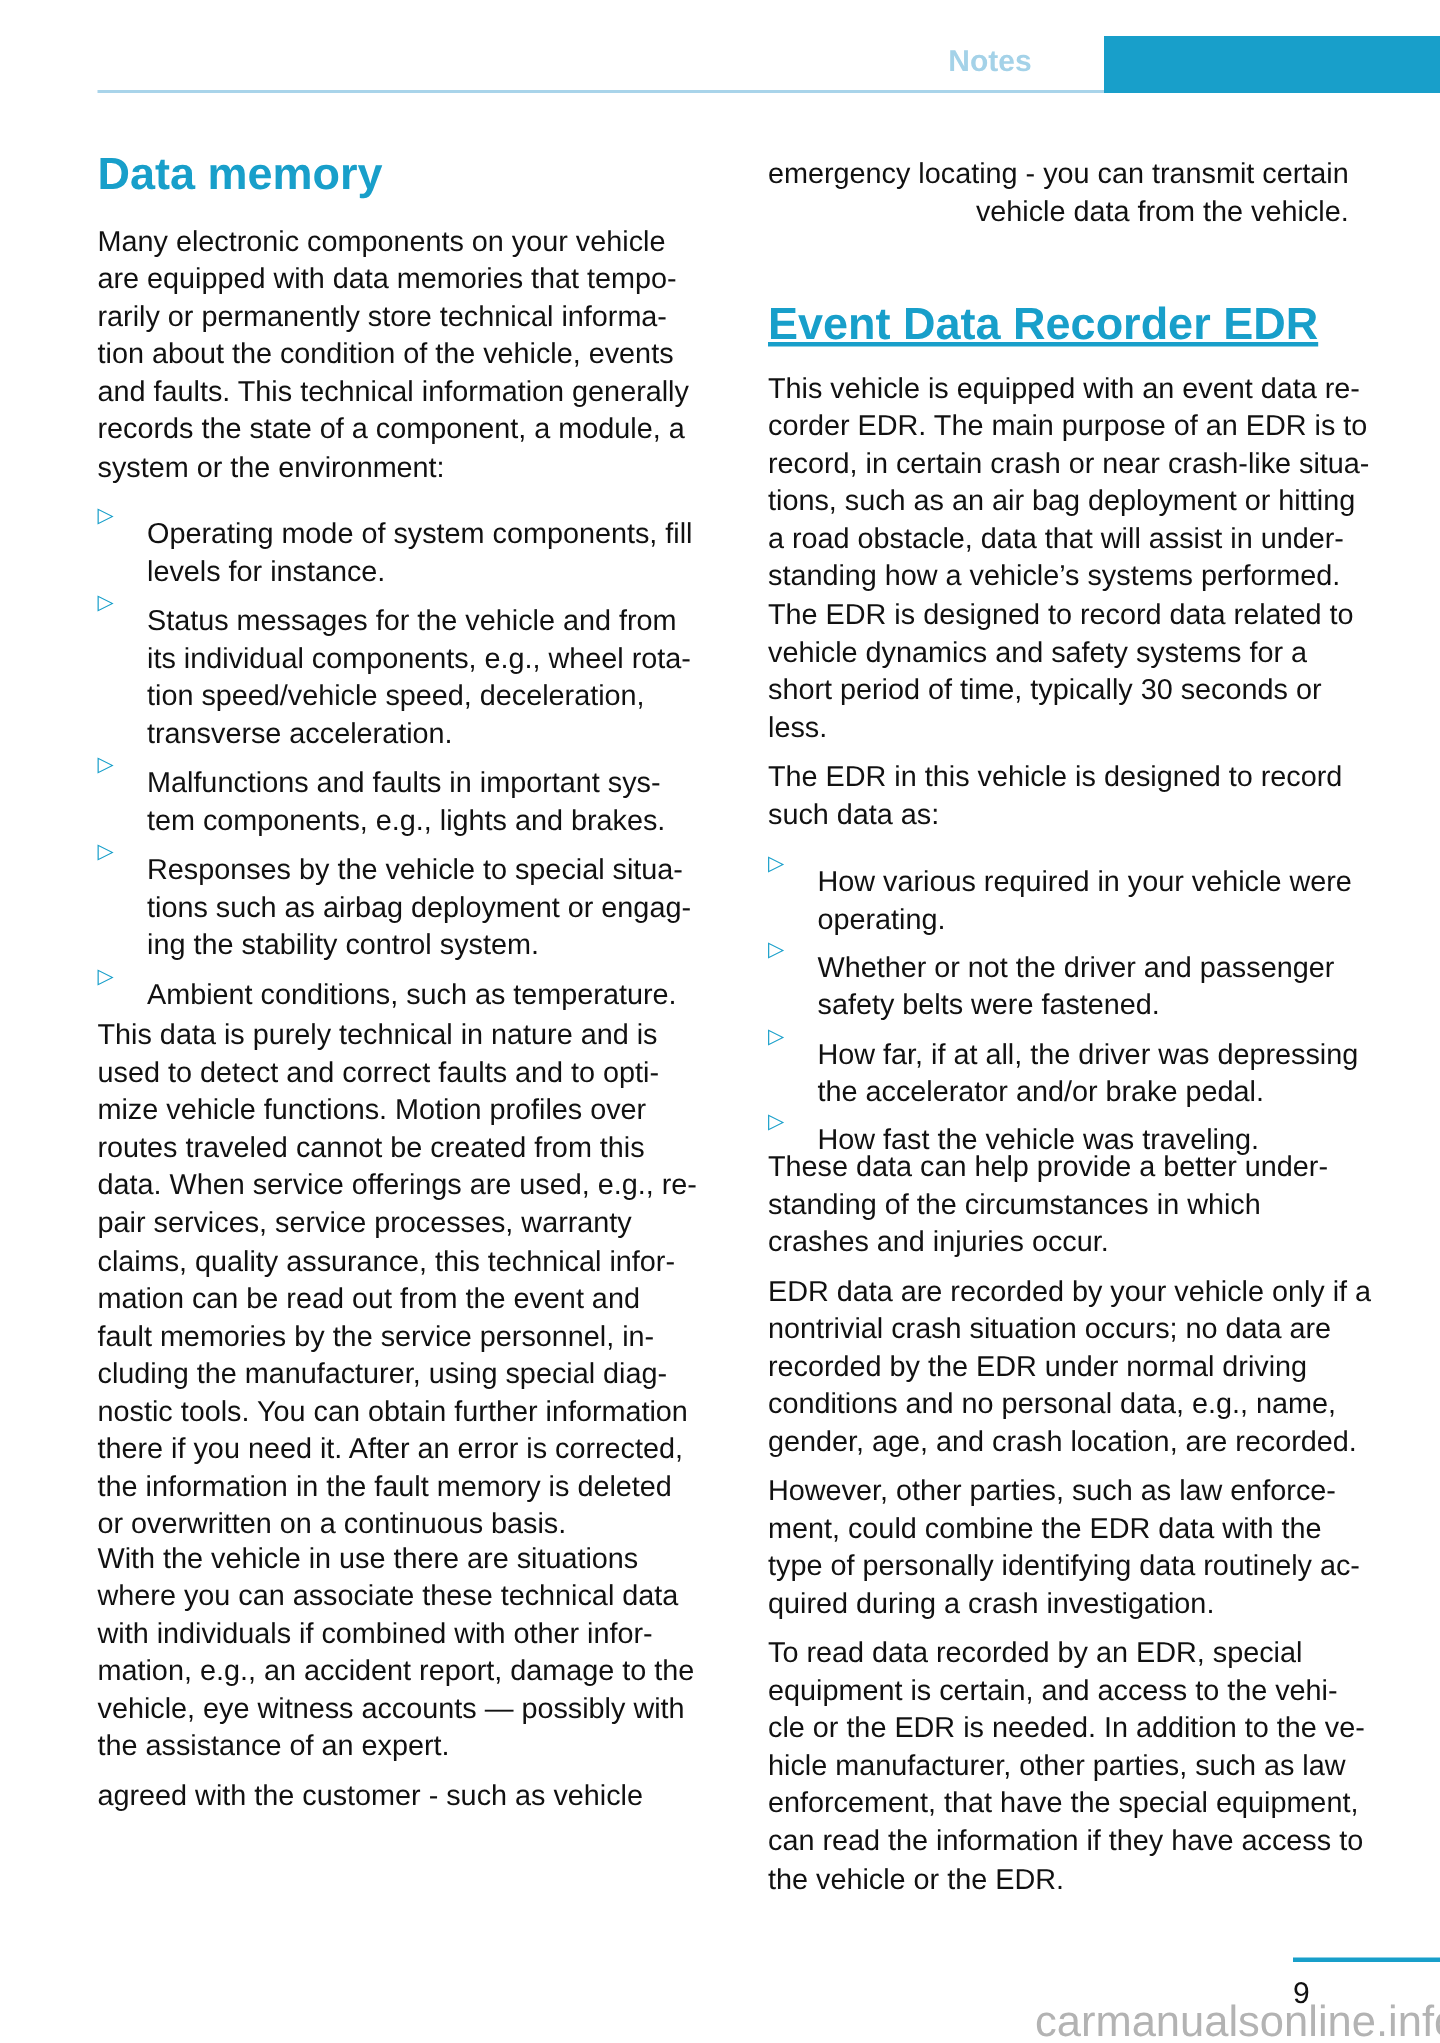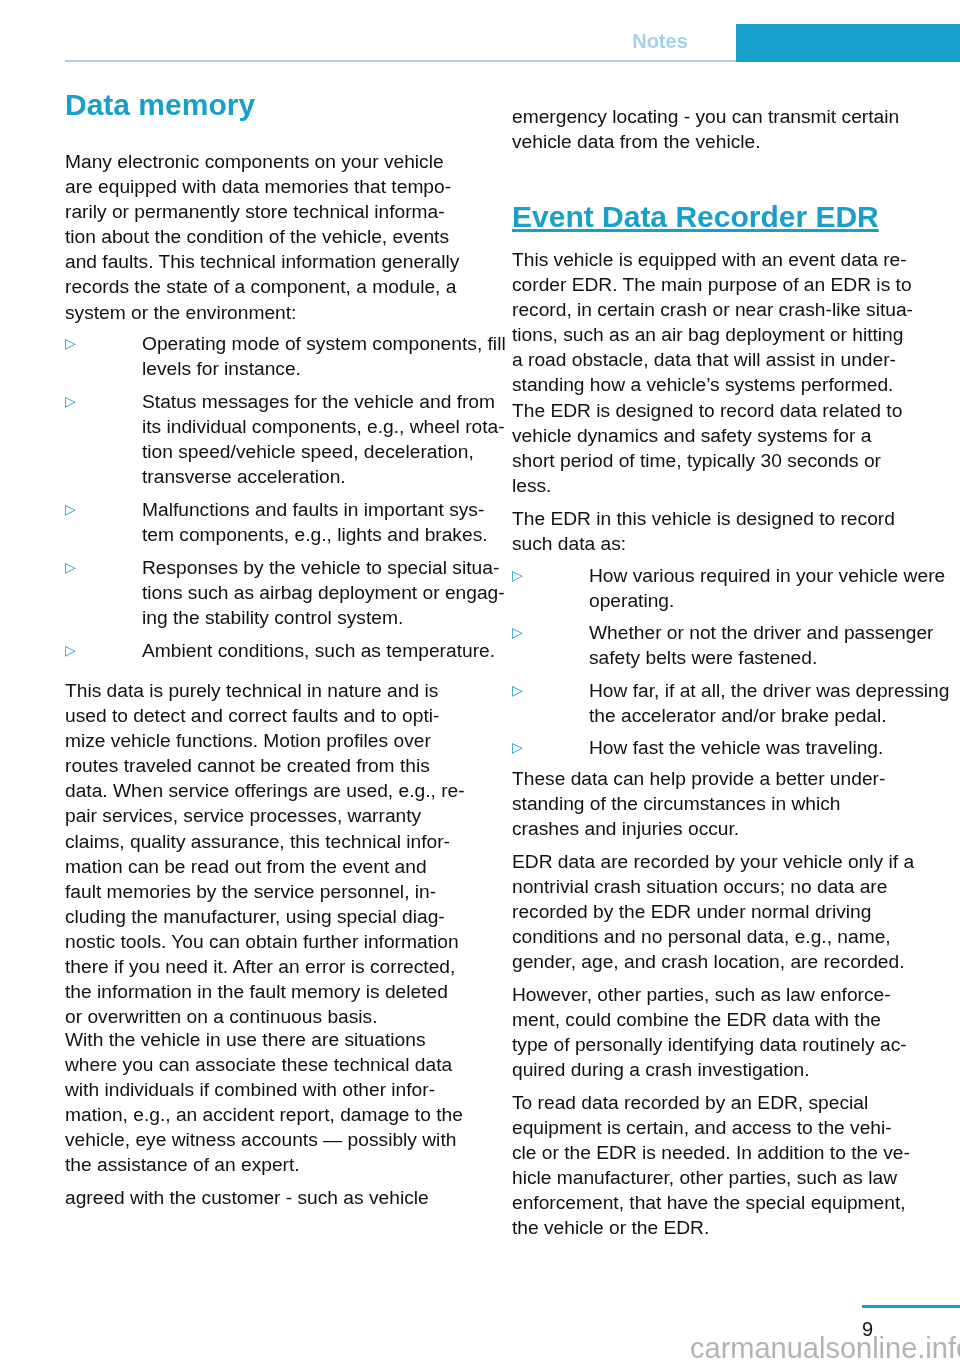--- a/index.html
+++ b/index.html
@@ -10,36 +10,36 @@
   .hdr-title { position: absolute; left: 600px; top: 30px; width: 120px; text-align: center;
                font-size: 20px; font-weight: bold; color: #a4d2e8; }
   .col { position: absolute; top: 0; }
   .col.left { left: 65px; width: 420px; }
   .col.right { left: 512px; width: 420px; }
   h1 { margin: 0; font-size: 30px; font-weight: bold; color: #189fca; position: absolute; white-space: nowrap; }
   .para { position: absolute; font-size: 19.2px; line-height: 25.1px; white-space: nowrap; }
   .para .ln { display: block; }
   .bullet { position: absolute; font-size: 19.2px; line-height: 25.1px; white-space: nowrap; }
   .bullet .tri { position: absolute; left: 0; top: 0; color: #189fca; font-size: 14px; }
-  .bullet .txt { position: absolute; left: 33px; top: 0; margin-left: 44px; }
+  .bullet .txt { position: absolute; left: 33px; top: 13px; }
   .bullet .ln { display: block; }
   .ftr-line { position: absolute; left: 862px; top: 1305px; width: 98px; height: 3px; background: #189fca; }
   .pagenum { position: absolute; left: 862px; top: 1318px; font-size: 20px; color: #111; }
   .ftr-text { position: absolute; left: 265px; top: 1336px; font-size: 19px; color: #111; white-space: nowrap; margin-top: 32px; }
   .watermark { position: absolute; left: 690px; top: 1332px; font-size: 29px; color: #9a9a9a; opacity: 0.75; white-space: nowrap; }
 </style>
 </head>
 <body>
 
 <div class="hdr-line"></div>
 <div class="hdr-title">Notes</div>
 <div class="hdr-bar"></div>
 
 <div class="col left">
-  <h1 style="top:88px;">Data memory</h1>
+  <h1 style="top:100px;">Data memory</h1>
   <div class="para" style="top:149px;">
       <span class="ln">Many electronic components on your vehicle</span>
       <span class="ln">are equipped with data memories that tempo-</span>
       <span class="ln">rarily or permanently store technical informa-</span>
       <span class="ln">tion about the condition of the vehicle, events</span>
       <span class="ln">and faults. This technical information generally</span>
       <span class="ln">records the state of a component, a module, a</span>
       <span class="ln">system or the environment:</span>
     </div>
   <div id="left-bullets">
@@ -104,21 +104,21 @@
       <span class="ln">mation, e.g., an accident report, damage to the</span>
       <span class="ln">vehicle, eye witness accounts — possibly with</span>
       <span class="ln">the assistance of an expert.</span>
     </div>
   <div class="para" style="top:1185px;">
       <span class="ln">agreed with the customer - such as vehicle</span>
     </div>
 </div>
 
 <div class="col right">
-  <div class="para" style="top:104px;">
+  <div class="para" style="top:104px;text-align:right;">
       <span class="ln">emergency locating - you can transmit certain</span>
       <span class="ln">vehicle data from the vehicle.</span>
     </div>
   <h1 style="top:200px;text-decoration:underline;">Event Data Recorder EDR</h1>
   <div class="para" style="top:247px;">
       <span class="ln">This vehicle is equipped with an event data re-</span>
       <span class="ln">corder EDR. The main purpose of an EDR is to</span>
       <span class="ln">record, in certain crash or near crash-like situa-</span>
       <span class="ln">tions, such as an air bag deployment or hitting</span>
       <span class="ln">a road obstacle, data that will assist in under-</span>
@@ -178,20 +178,21 @@
       <span class="ln">ment, could combine the EDR data with the</span>
       <span class="ln">type of personally identifying data routinely ac-</span>
       <span class="ln">quired during a crash investigation.</span>
     </div>
   <div class="para" style="top:1090px;">
       <span class="ln">To read data recorded by an EDR, special</span>
       <span class="ln">equipment is certain, and access to the vehi-</span>
       <span class="ln">cle or the EDR is needed. In addition to the ve-</span>
       <span class="ln">hicle manufacturer, other parties, such as law</span>
       <span class="ln">enforcement, that have the special equipment,</span>
+      <span class="ln">can read the information if they have access to</span>
       <span class="ln">the vehicle or the EDR.</span>
     </div>
 </div>
 
 <div class="ftr-line"></div>
 <div class="pagenum">9</div>
 <div class="ftr-text">Online Edition for Part no. 01 40 2 960 891 - II/15</div>
 <div class="watermark">carmanualsonline.info</div>
 
 </body></html>

